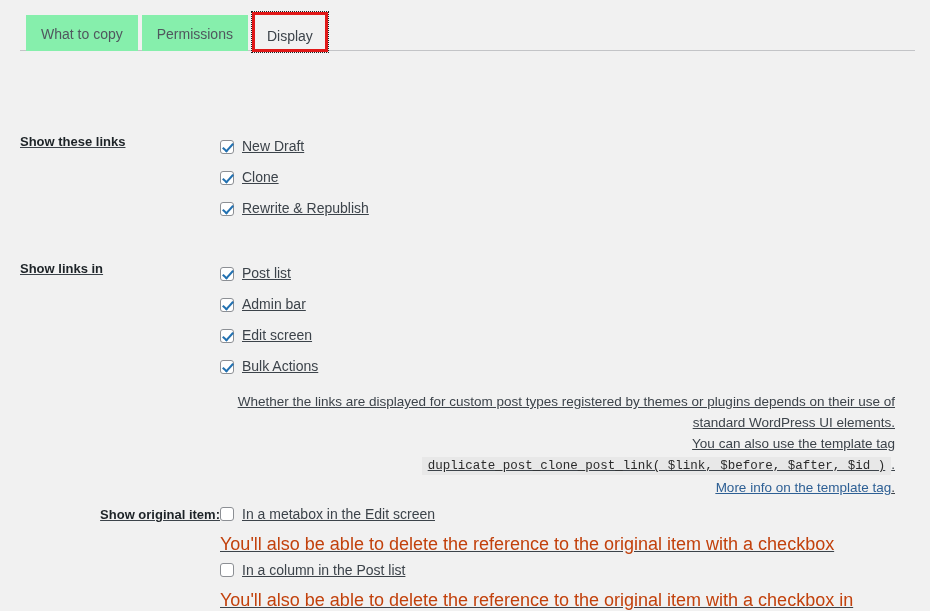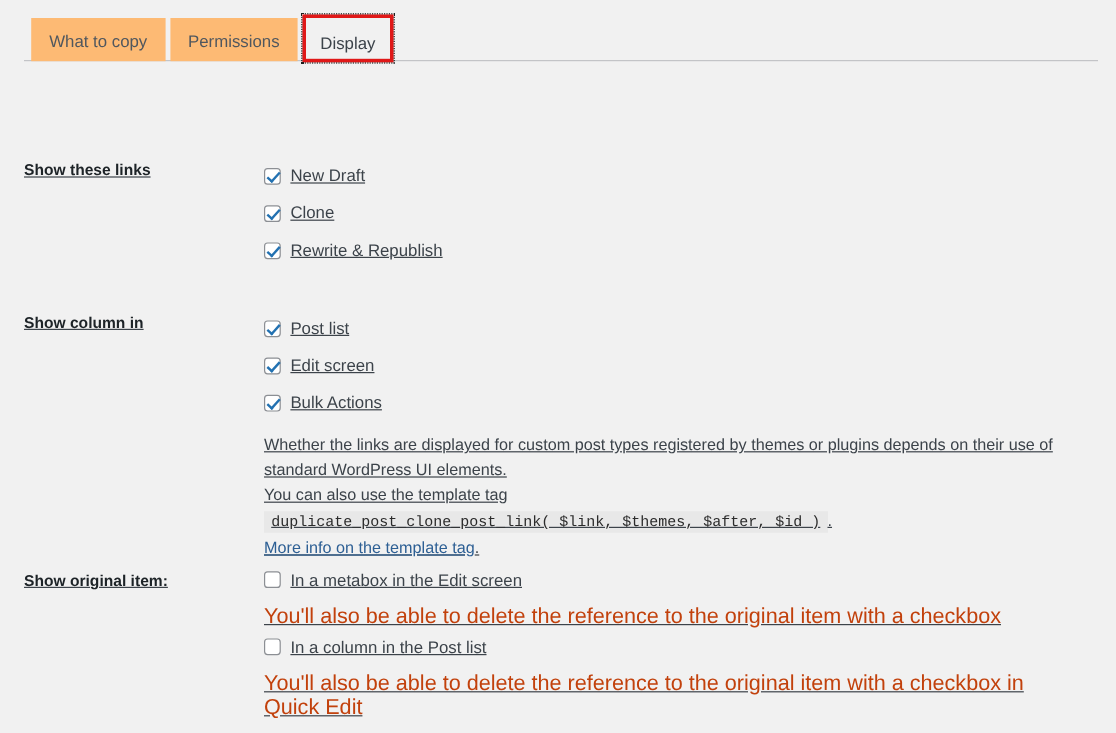--- a/index.html
+++ b/index.html
@@ -38,21 +38,21 @@
   }
   .tab {
     position: relative;
     z-index: 2;
     height: 36px;
     line-height: 36px;
     padding: 0 14px;
     margin-right: 4px;
     font-size: 14px;
     color: #50575e;
-    background: #fdba74;
+    background: #86efac;
     border: 1px solid transparent;
     border-bottom: none;
     cursor: pointer;
     white-space: nowrap;
   }
   .tab.active {
     background: #f1f1f1;
     color: #3c434a;
     border: 3px solid #e01818;
     outline: 1px dotted #1d1d1d;
@@ -85,21 +85,21 @@
   }
   .row-field {
     flex: 1 1 auto;
     padding-right: 35px;
   }
 
   #section-show-these-links .row-label { padding-top: 82px; }
   #section-show-these-links .row-field { padding-top: 80px; }
   #section-show-links-in .row-label { padding-top: 36px; }
   #section-show-links-in .row-field { padding-top: 34px; }
-  #section-show-original-item .row-label { padding-top: 8px; }
+  #section-show-original-item .row-label { padding-top: 8px; text-align: right; }
   #section-show-original-item .row-field { padding-top: 0px; }
 
   
   .cb-line {
     display: flex;
     align-items: center;
     height: 31px;
     cursor: pointer;
   }
   .cb-line.spaced { height: 32px; }
@@ -133,20 +133,21 @@
     white-space: nowrap;
   }
 
   
   .desc {
     font-size: 13.5px;
     color: #3c434a;
     line-height: 21px;
     max-width: 676px;
     margin: 9px 0 0 0;
+    text-align: right;
   }
   .desc .line { display: block; }
   code.tmpl {
     font-family: "Liberation Mono", monospace;
     font-size: 12.5px;
     background: #e8e8e8;
     padding: 2px 6px;
     color: #2b2b2b;
     white-space: nowrap;
   }
@@ -196,44 +197,48 @@
 
       <label class="cb-line">
         <span class="cbox checked"></span>
         <span class="cb-label">Rewrite &amp; Republish</span>
       </label>
 
     </div>
   </div>
 
   <div class="form-row" id="section-show-links-in">
-    <div class="row-label">Show column in</div>
+    <div class="row-label">Show links in</div>
     <div class="row-field">
 
       <label class="cb-line">
         <span class="cbox checked"></span>
         <span class="cb-label">Post list</span>
       </label>
 
+      <label class="cb-line">
+        <span class="cbox checked"></span>
+        <span class="cb-label">Admin bar</span>
+      </label>
 
       <label class="cb-line">
         <span class="cbox checked"></span>
         <span class="cb-label">Edit screen</span>
       </label>
 
       <label class="cb-line">
         <span class="cbox checked"></span>
         <span class="cb-label">Bulk Actions</span>
       </label>
 
       <p class="desc">
         <span>Whether the links are displayed for custom post types registered by themes or plugins depends on their use of standard WordPress UI elements.</span>
         <span class="line">
           <span>You can also use the template tag</span>
-          <code class="tmpl">duplicate_post_clone_post_link( $link, $themes, $after, $id )</code><span>.</span>
+          <code class="tmpl">duplicate_post_clone_post_link( $link, $before, $after, $id )</code><span>.</span>
         </span>
         <span class="line">
           <a class="tmpl-link" href="#">More info on the template tag</a><span>.</span>
         </span>
       </p>
 
     </div>
   </div>
 
   <div class="form-row" id="section-show-original-item">

